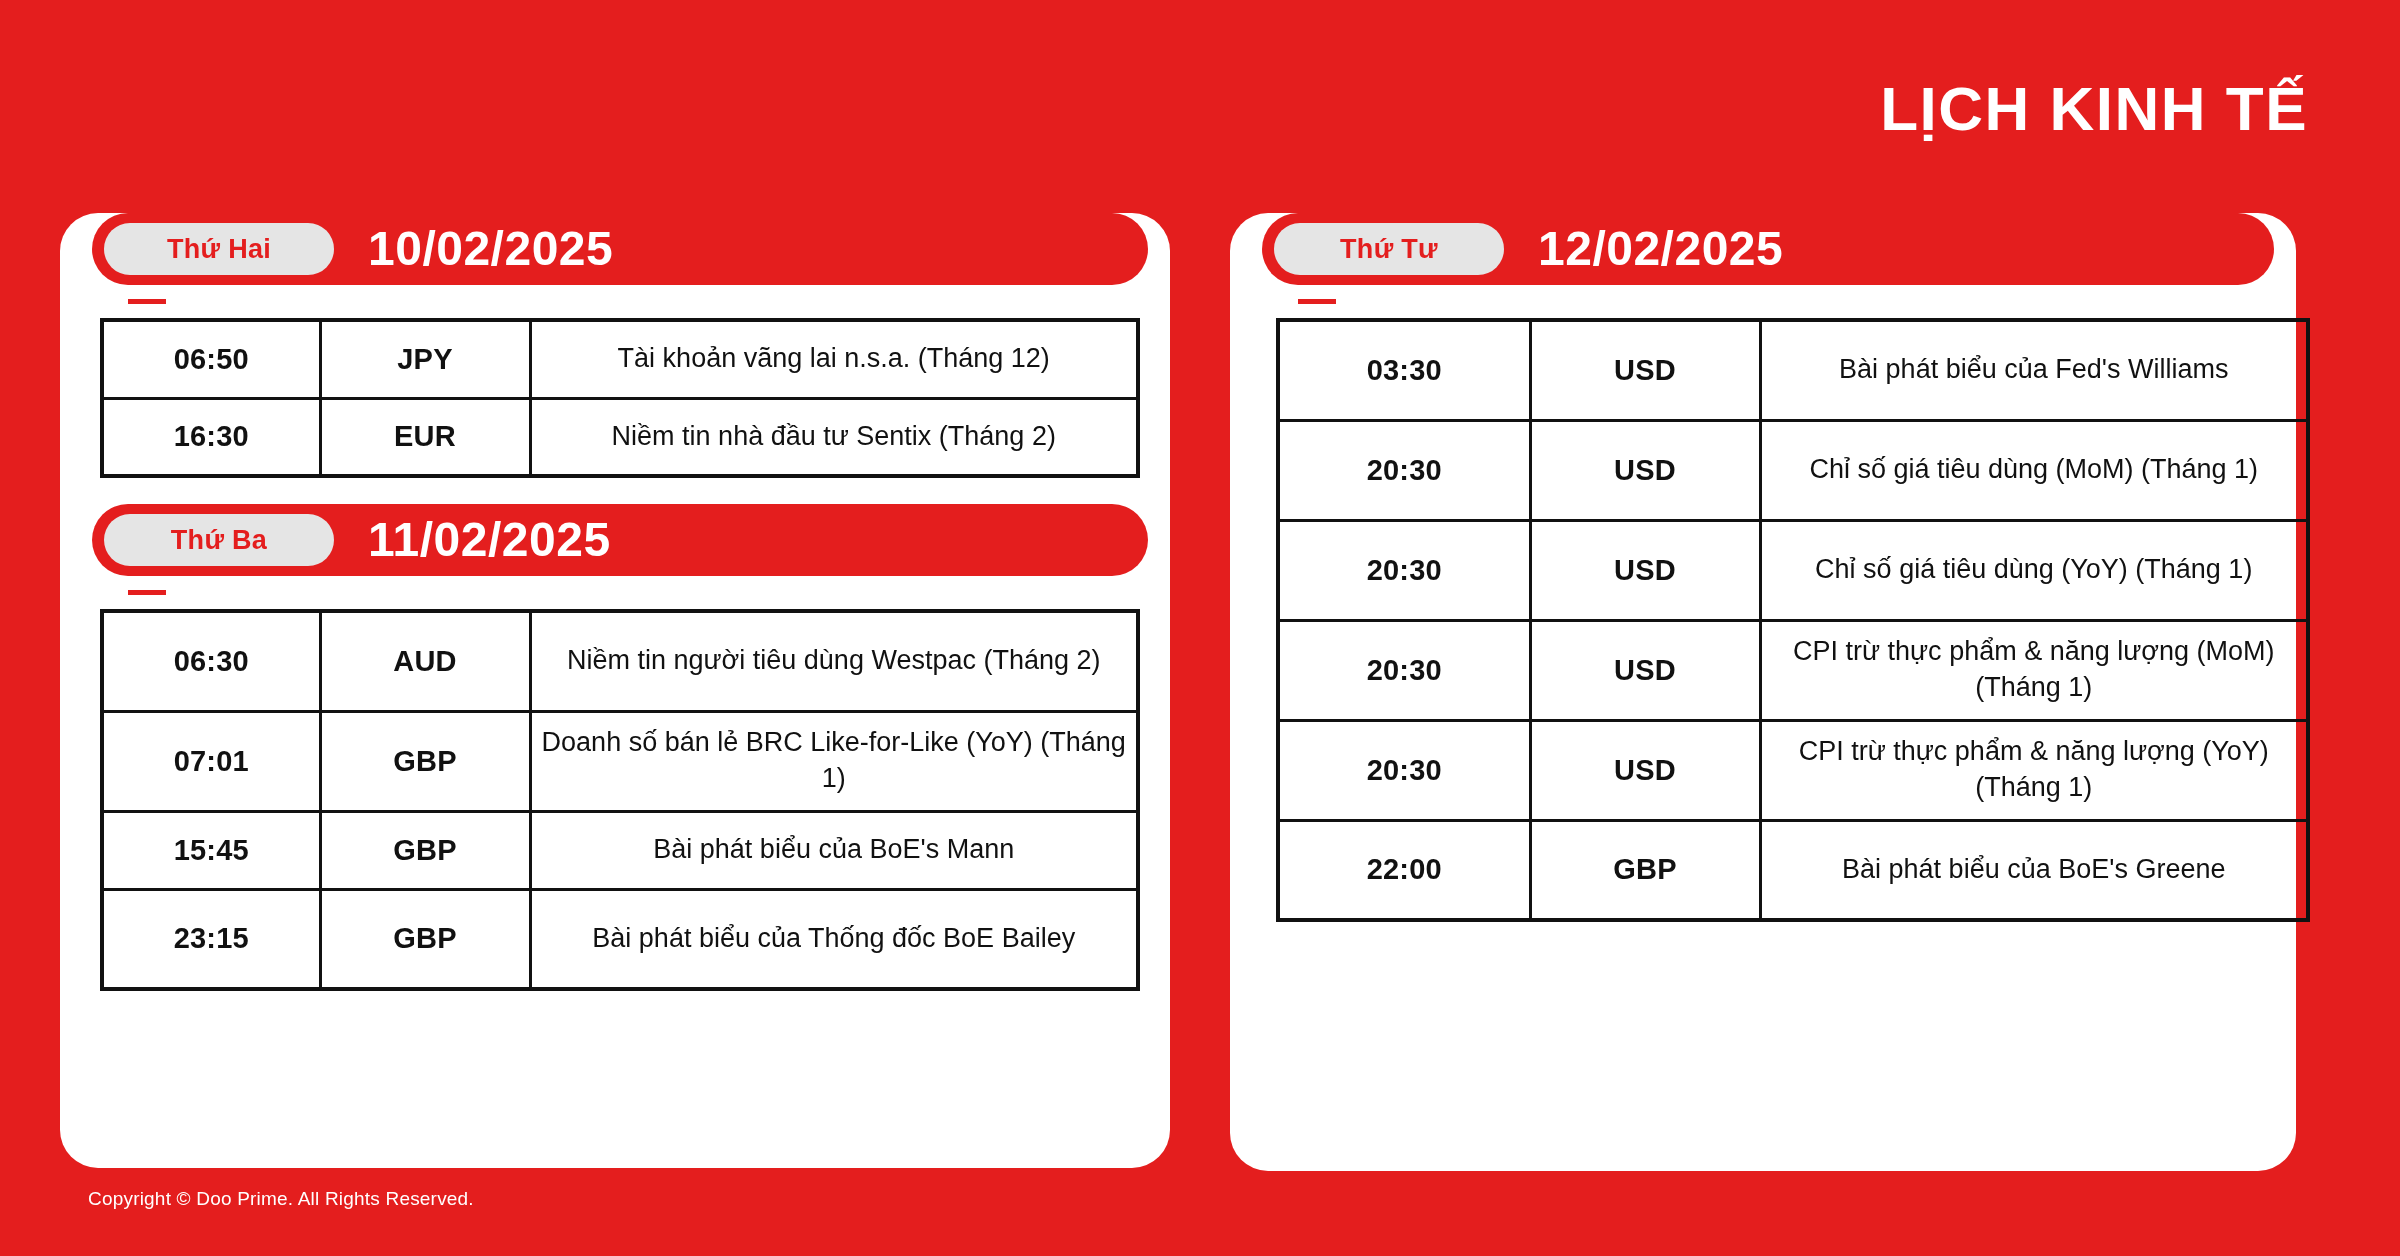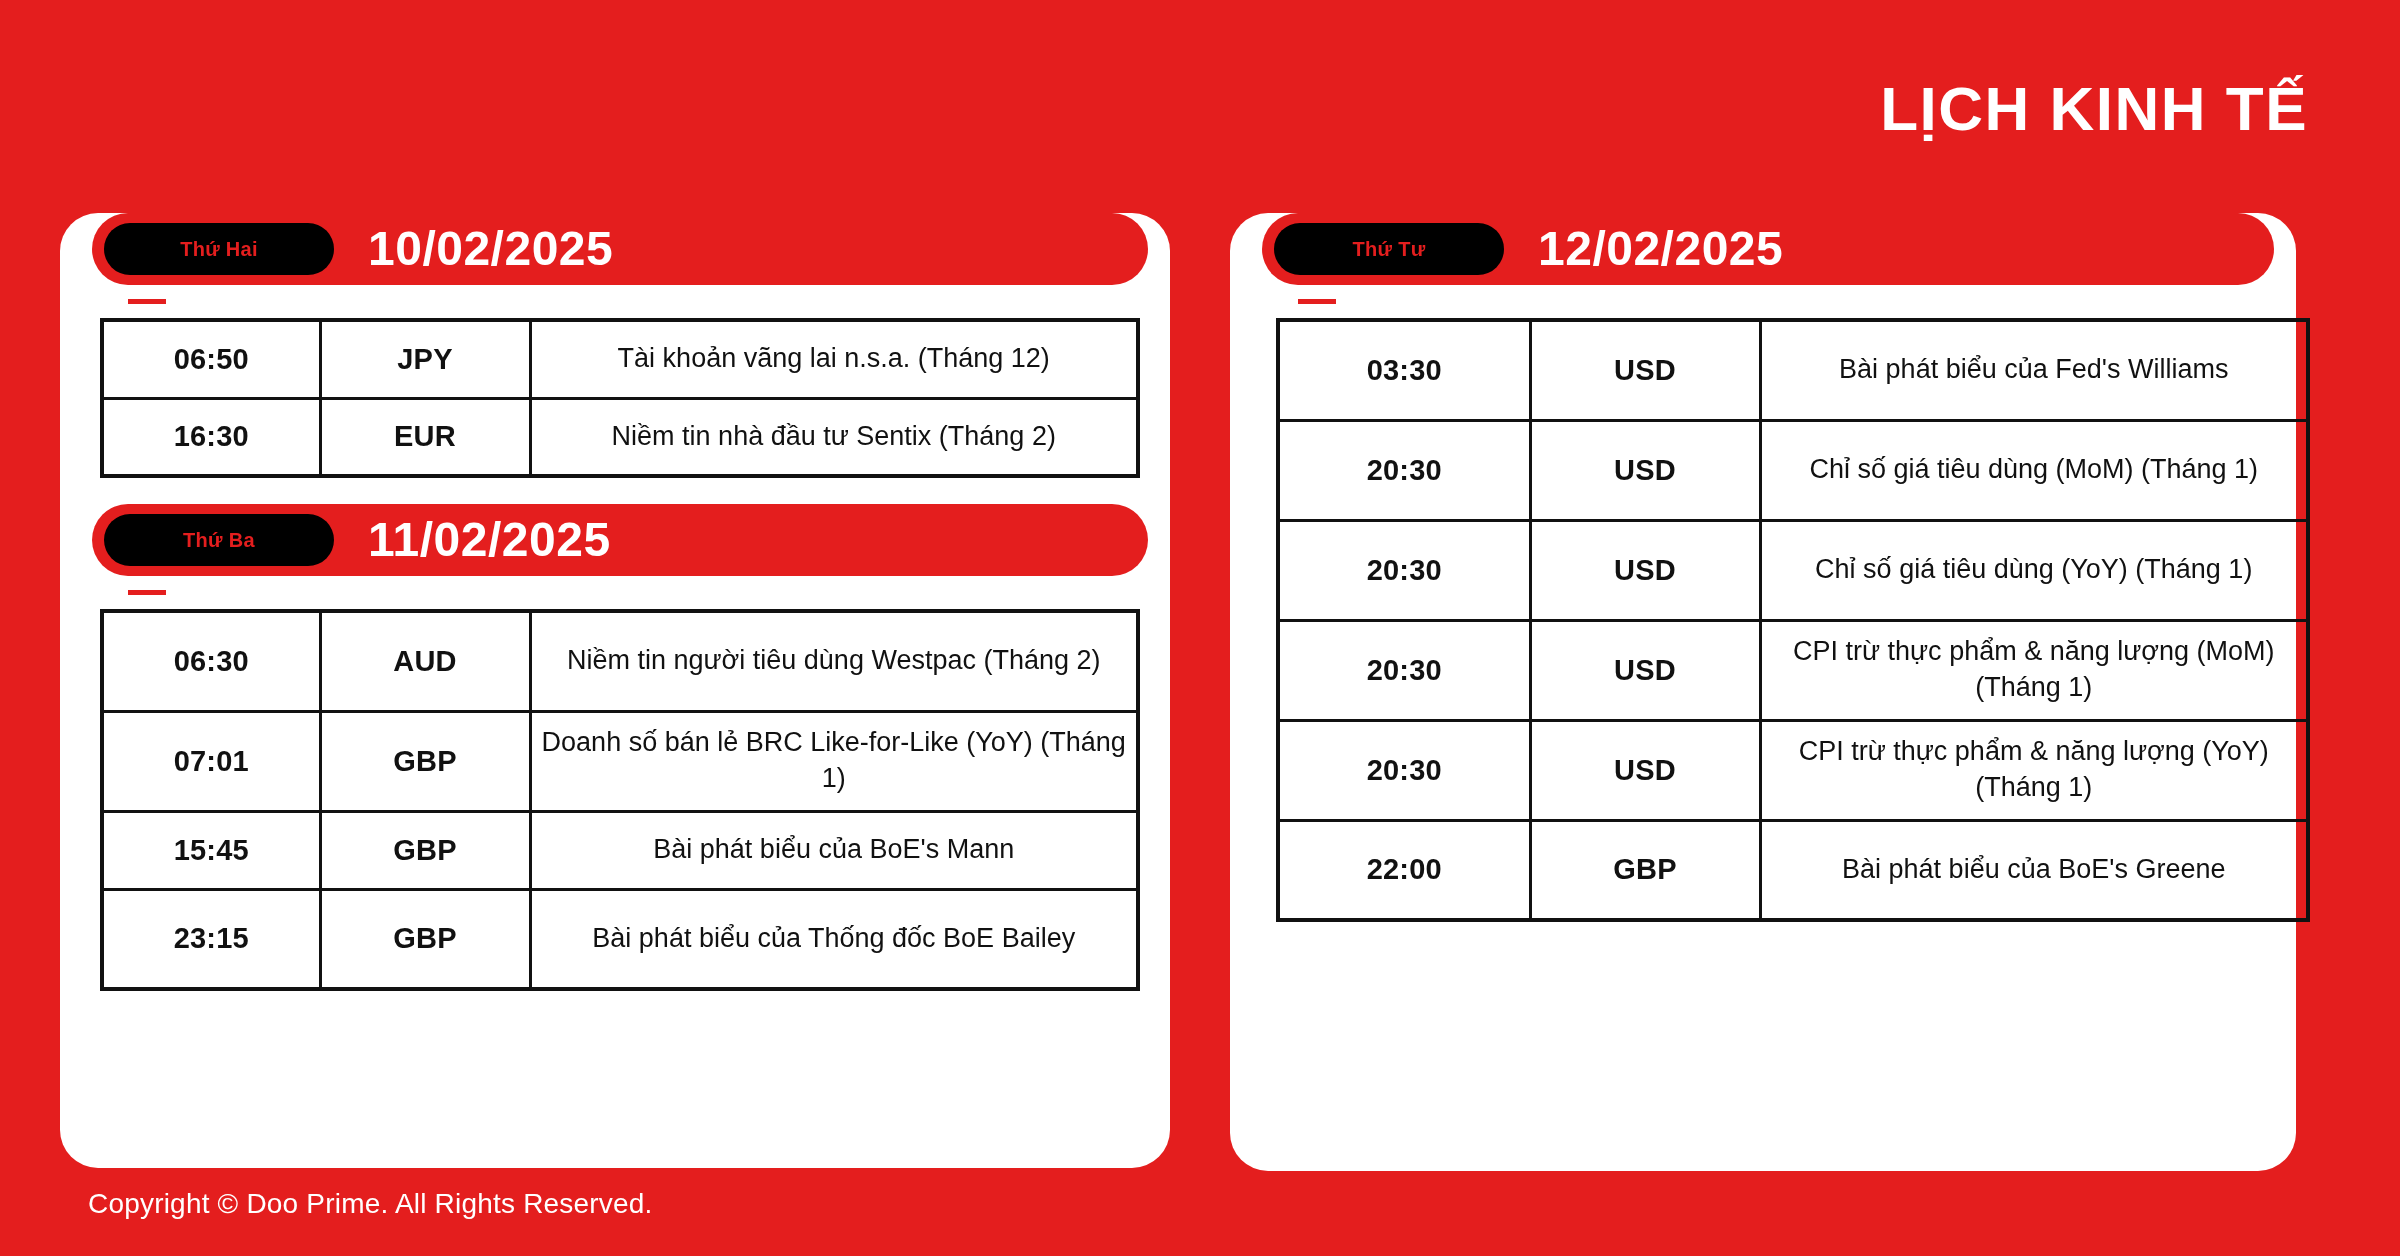--- a/index.html
+++ b/index.html
@@ -83,29 +83,29 @@
     position: relative;
     margin: 0 22px 0 32px;
     background: #E41E1E;
     border-radius: 44px;
     height: 72px;
     display: flex;
     align-items: center;
     padding-left: 12px;
   }
   .day-pill {
-    background: #000000;
+    background: #e5e5e5;
     border-radius: 36px;
     height: 52px;
     min-width: 230px;
     display: flex;
     align-items: center;
     justify-content: center;
     color: #E41E1E;
-    font-size: 20px;
+    font-size: 27px;
     font-weight: 700;
     letter-spacing: 0.3px;
     flex: 0 0 auto;
   }
   .day-date {
     color: #FFFFFF;
     font-size: 48px;
     font-weight: 700;
     letter-spacing: 0.5px;
     margin-left: 34px;
@@ -161,21 +161,21 @@
   }
   .row-h1 td { height: 78px; }
   .row-h2 td { height: 100px; }
 
   
   .footer-copy {
     position: absolute;
     left: 88px;
     top: 1188px;
     color: #FFFFFF;
-    font-size: 28px;
+    font-size: 19px;
     font-weight: 400;
     letter-spacing: 0.2px;
     white-space: nowrap;
   }
 </style>
 </head>
 <body>
 
 <div class="page-header">
 

